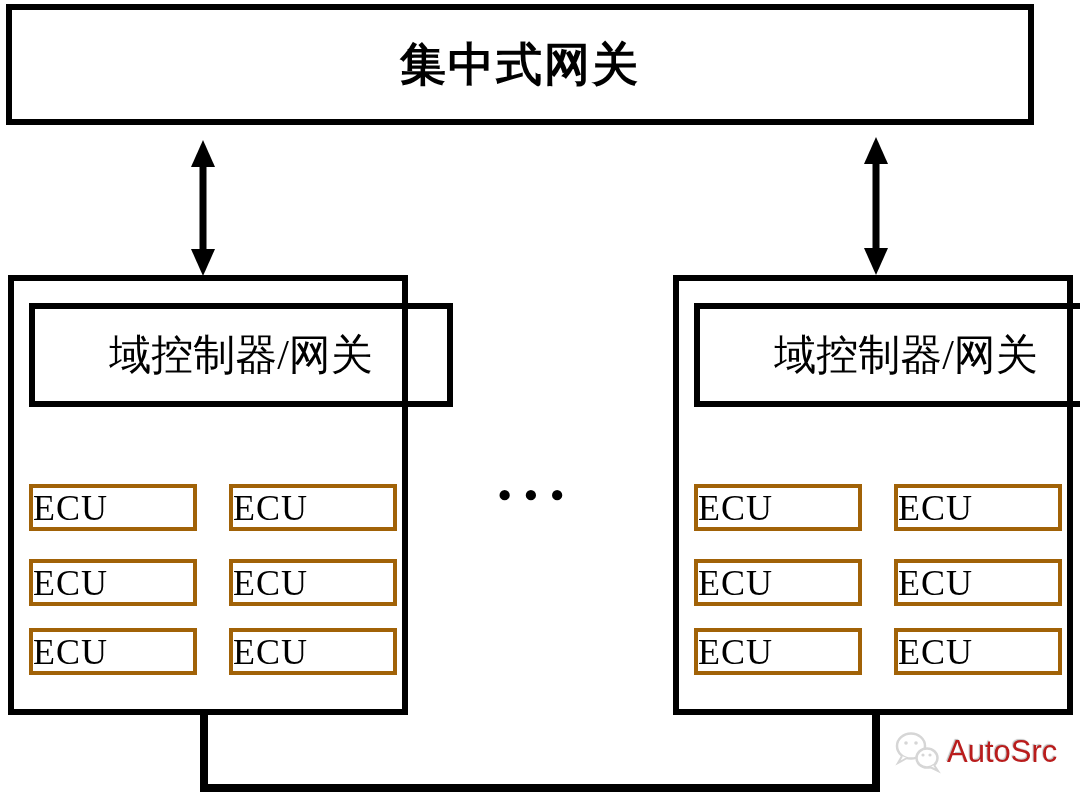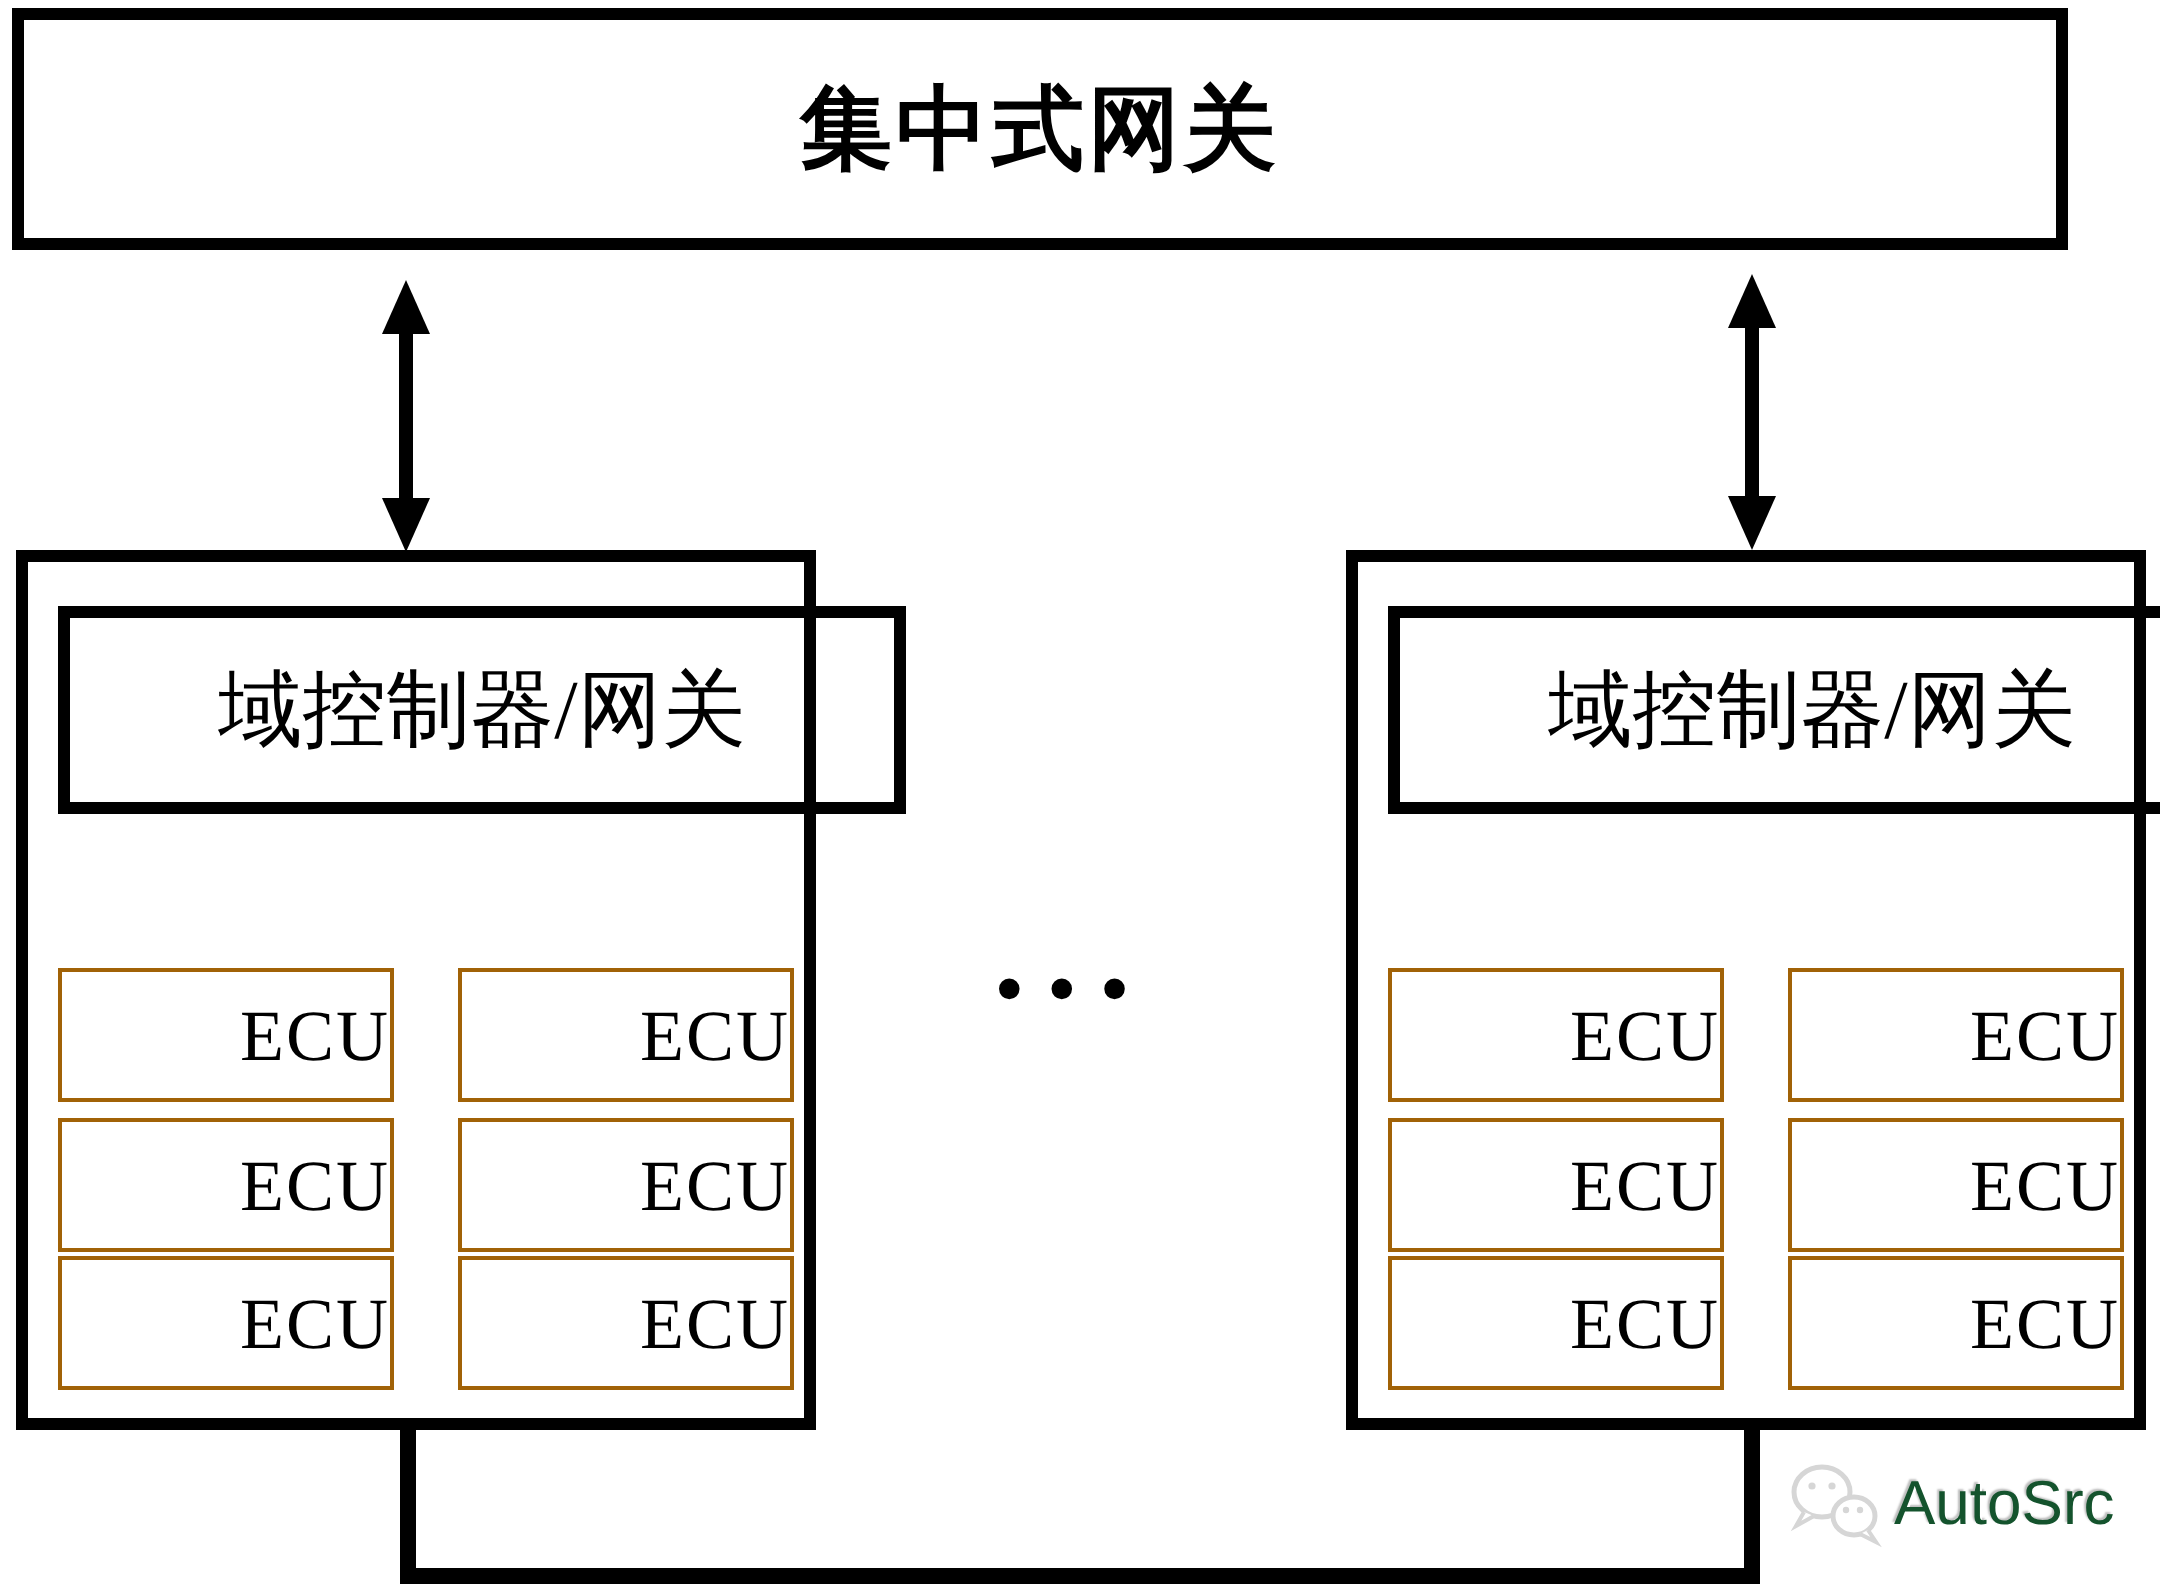--- a/index.html
+++ b/index.html
@@ -67,25 +67,25 @@
     justify-content: center;
   }
   .label-box span {
     font-size: 42px;
     white-space: nowrap;
   }
   .ecu {
     position: absolute;
     box-sizing: border-box;
     width: 168px;
-    height: 67px;
-    border: 2px solid #a16207;
-    display: flex;
-    align-items: center;
-    justify-content: flex-end;
+    height: 47px;
+    border: 4px solid #a16207;
+    display: flex;
+    align-items: center;
+    justify-content: flex-start;
   }
   .ecu span {
     font-size: 36px;
     letter-spacing: 1px;
   }
   .col1 { left: 15px; }
   .col2 { left: 215px; }
   .row1 { top: 203px; }
   .row2 { top: 278px; }
   .row3 { top: 347px; }
@@ -105,21 +105,21 @@
     left: 893px;
     top: 730px;
     display: flex;
     align-items: center;
     gap: 6px;
     color: #d6d6d6;
   }
   .watermark .wm-text {
     font-family: "Liberation Sans", "DejaVu Sans", sans-serif;
     font-size: 31px;
-    color: #14532d;
+    color: #b91c1c;
     text-shadow: 1px 1px 0 #ffffff, -1px -1px 1px #bdbdbd;
     white-space: nowrap;
   }
 </style>
 </head>
 <body>
 
 <div class="canvas">
 
   <svg class="connector-layer" viewBox="0 0 1080 796">

